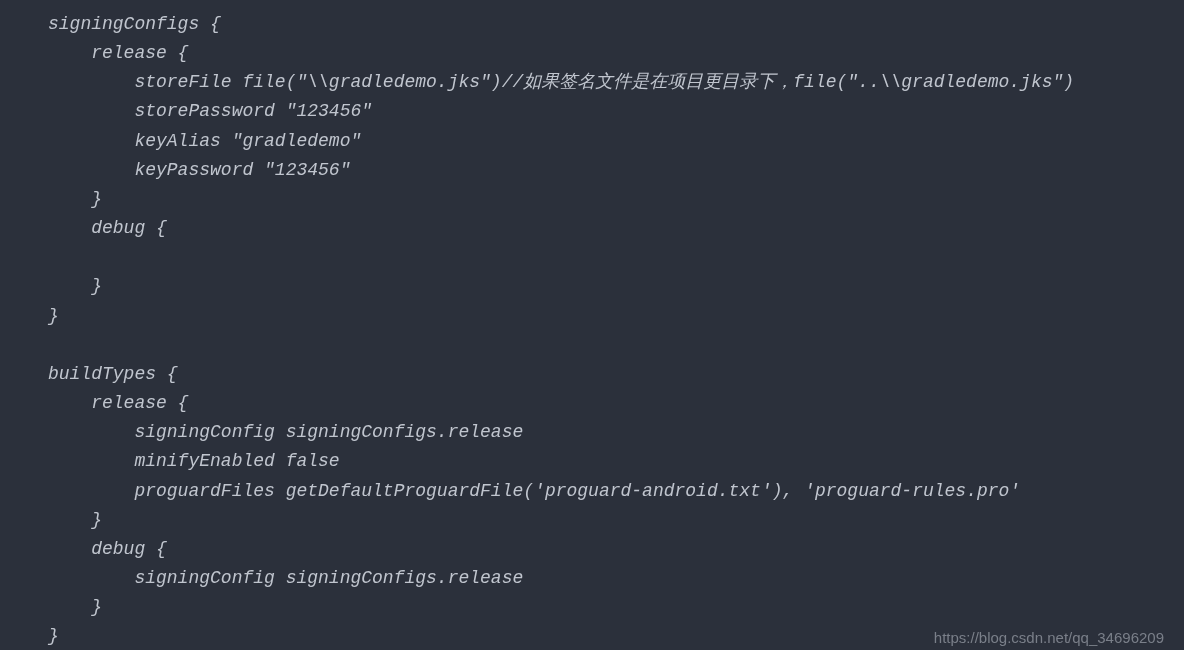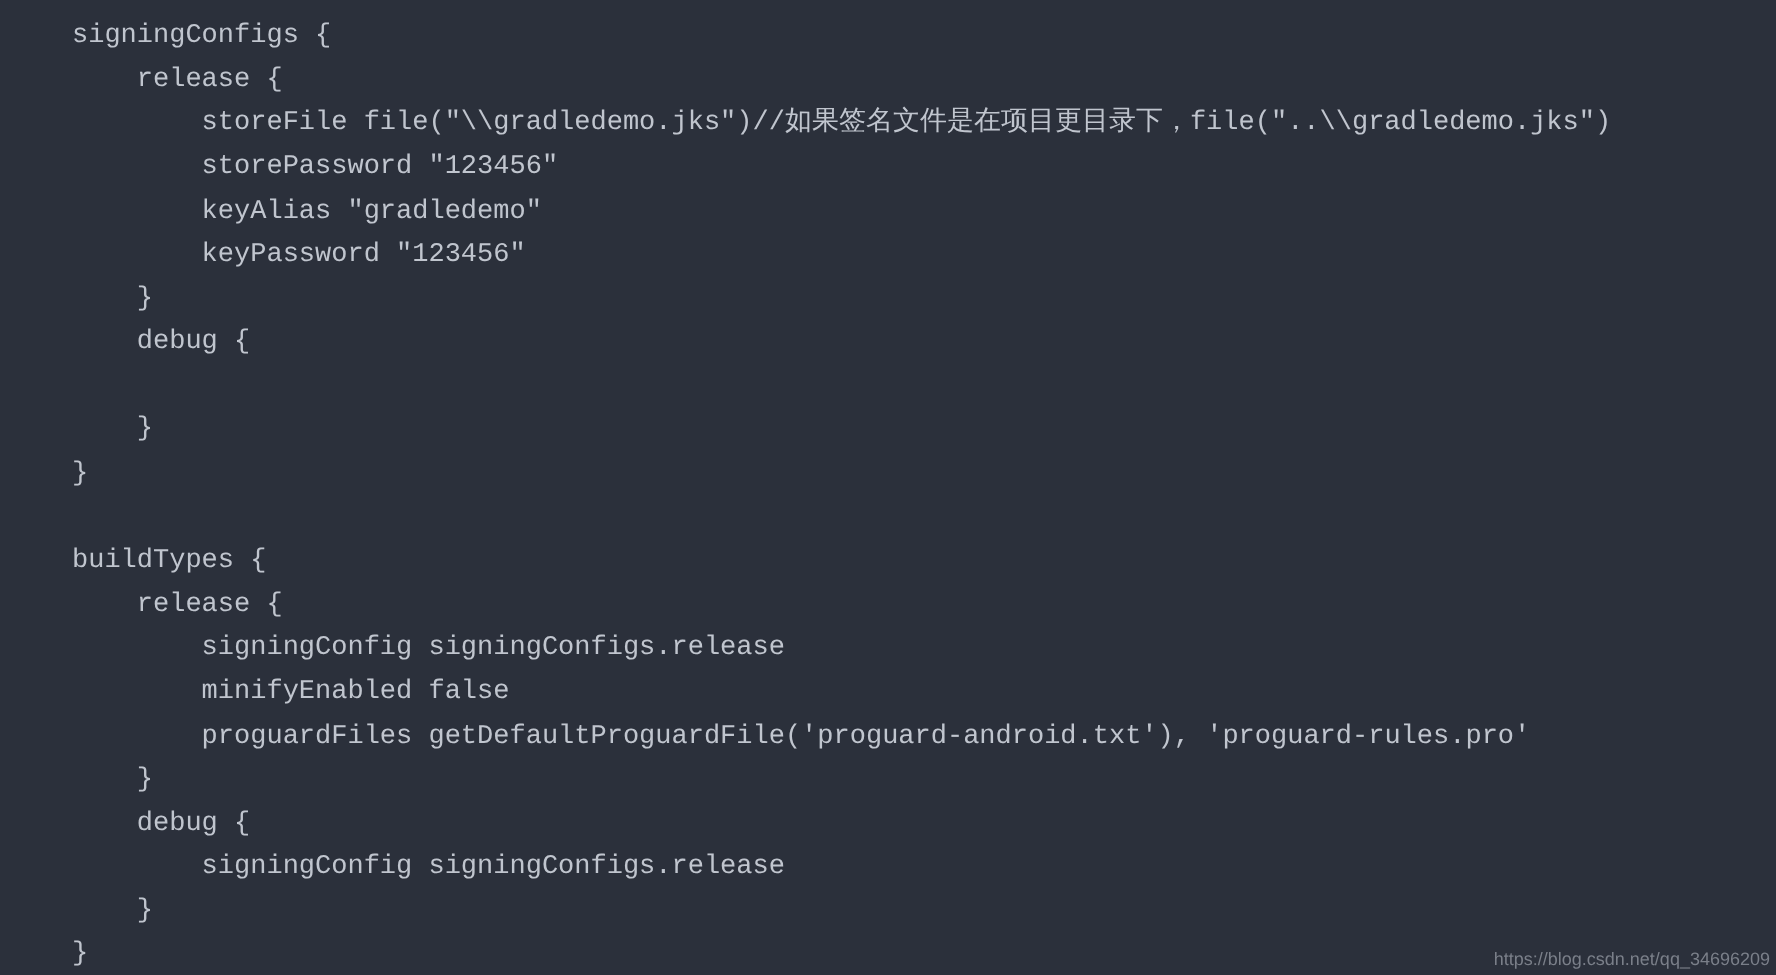--- a/index.html
+++ b/index.html
@@ -16,26 +16,27 @@
       width: 1184px;
       height: 650px;
       overflow: hidden;
       position: relative;
     }
     pre {
       white-space: pre;
       line-height: 1.62;
       font-family: inherit;
       font-weight: 400;
+      font-style: italic;
     }
     .watermark {
       position: absolute;
       bottom: 4px;
-      right: 4px;
-      font-size: 12px;
+      right: 20px;
+      font-size: 15px;
       color: #7a7f89;
       font-family: Arial, sans-serif;
     }
   </style>
 </head>
 <body>
 
 <pre>signingConfigs {
     release {
         storeFile file("\\gradledemo.jks")//如果签名文件是在项目更目录下，file("..\\gradledemo.jks")

